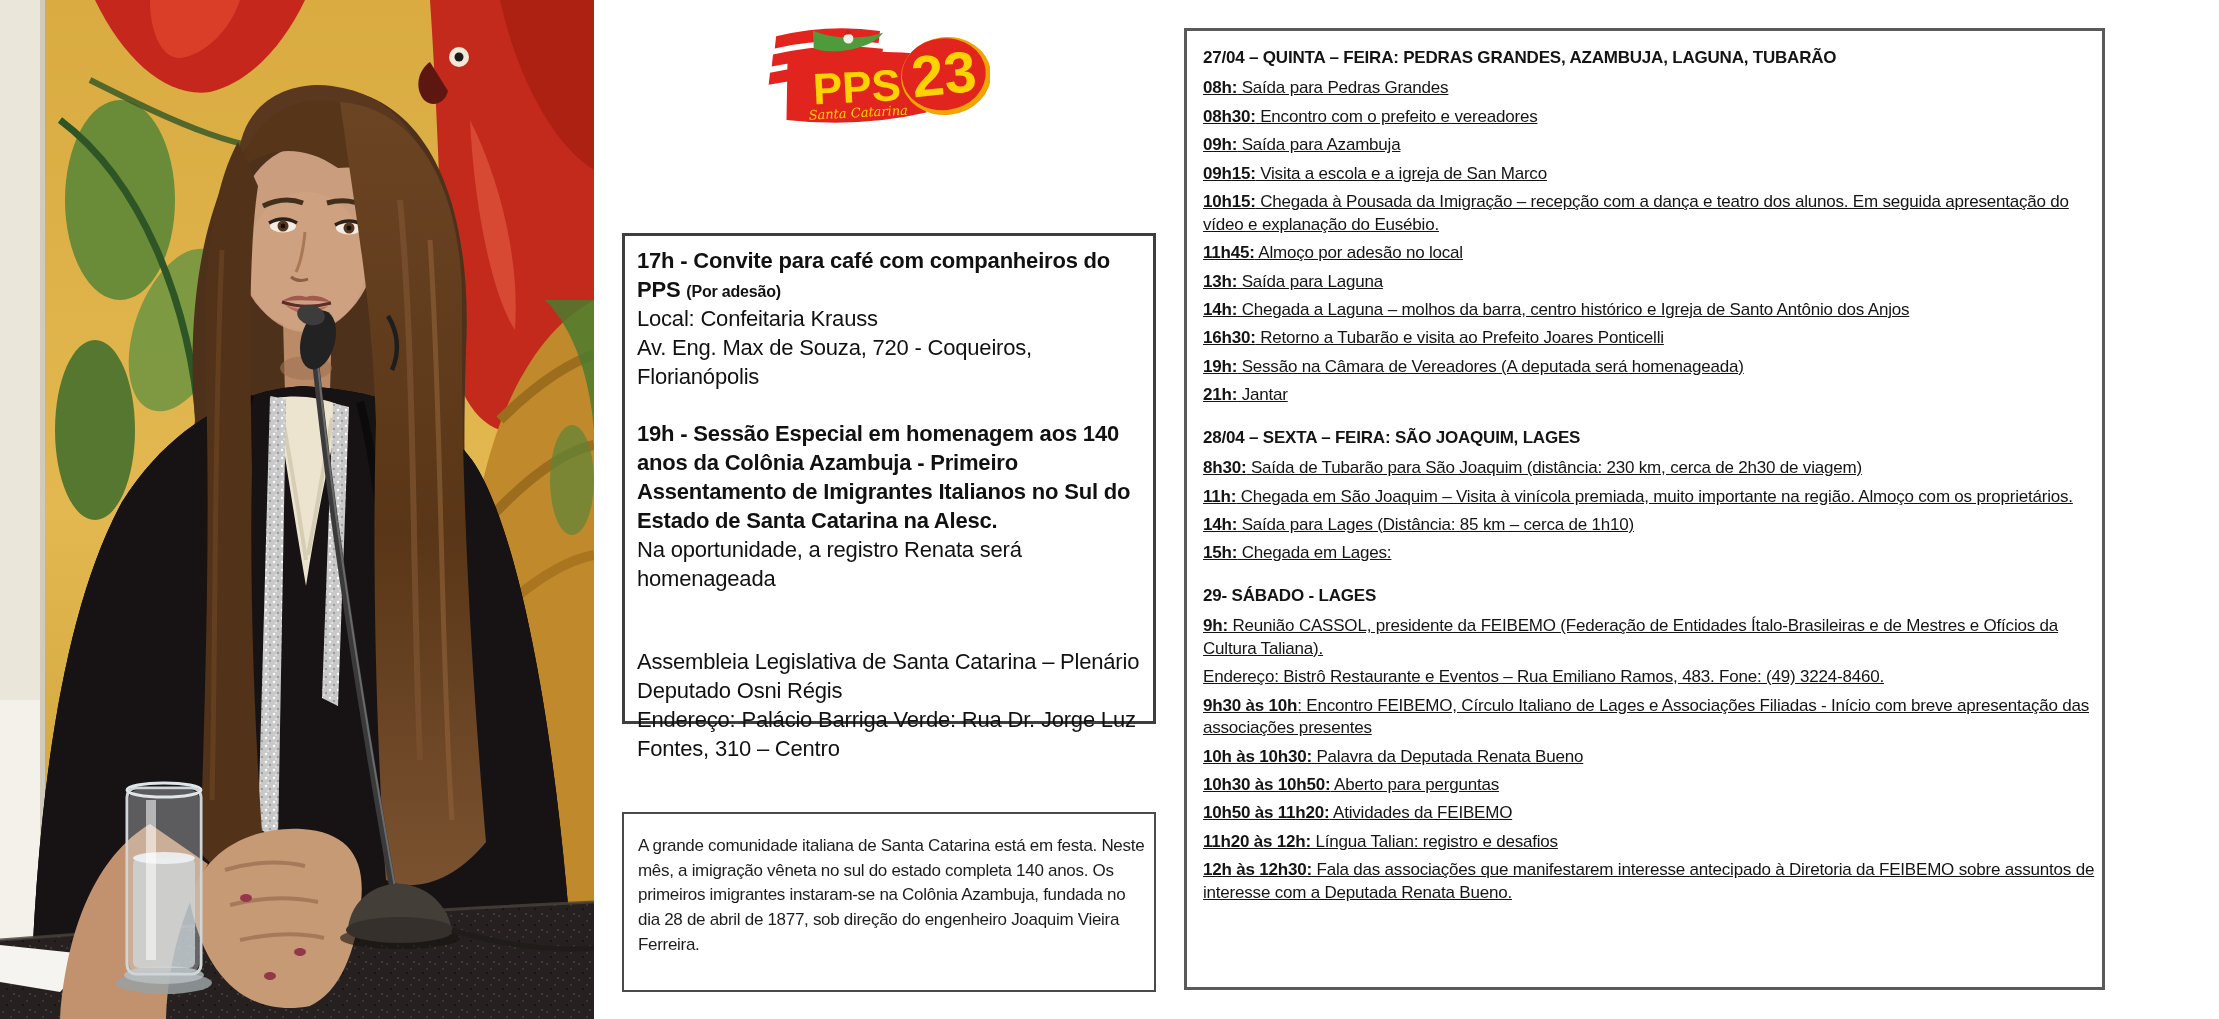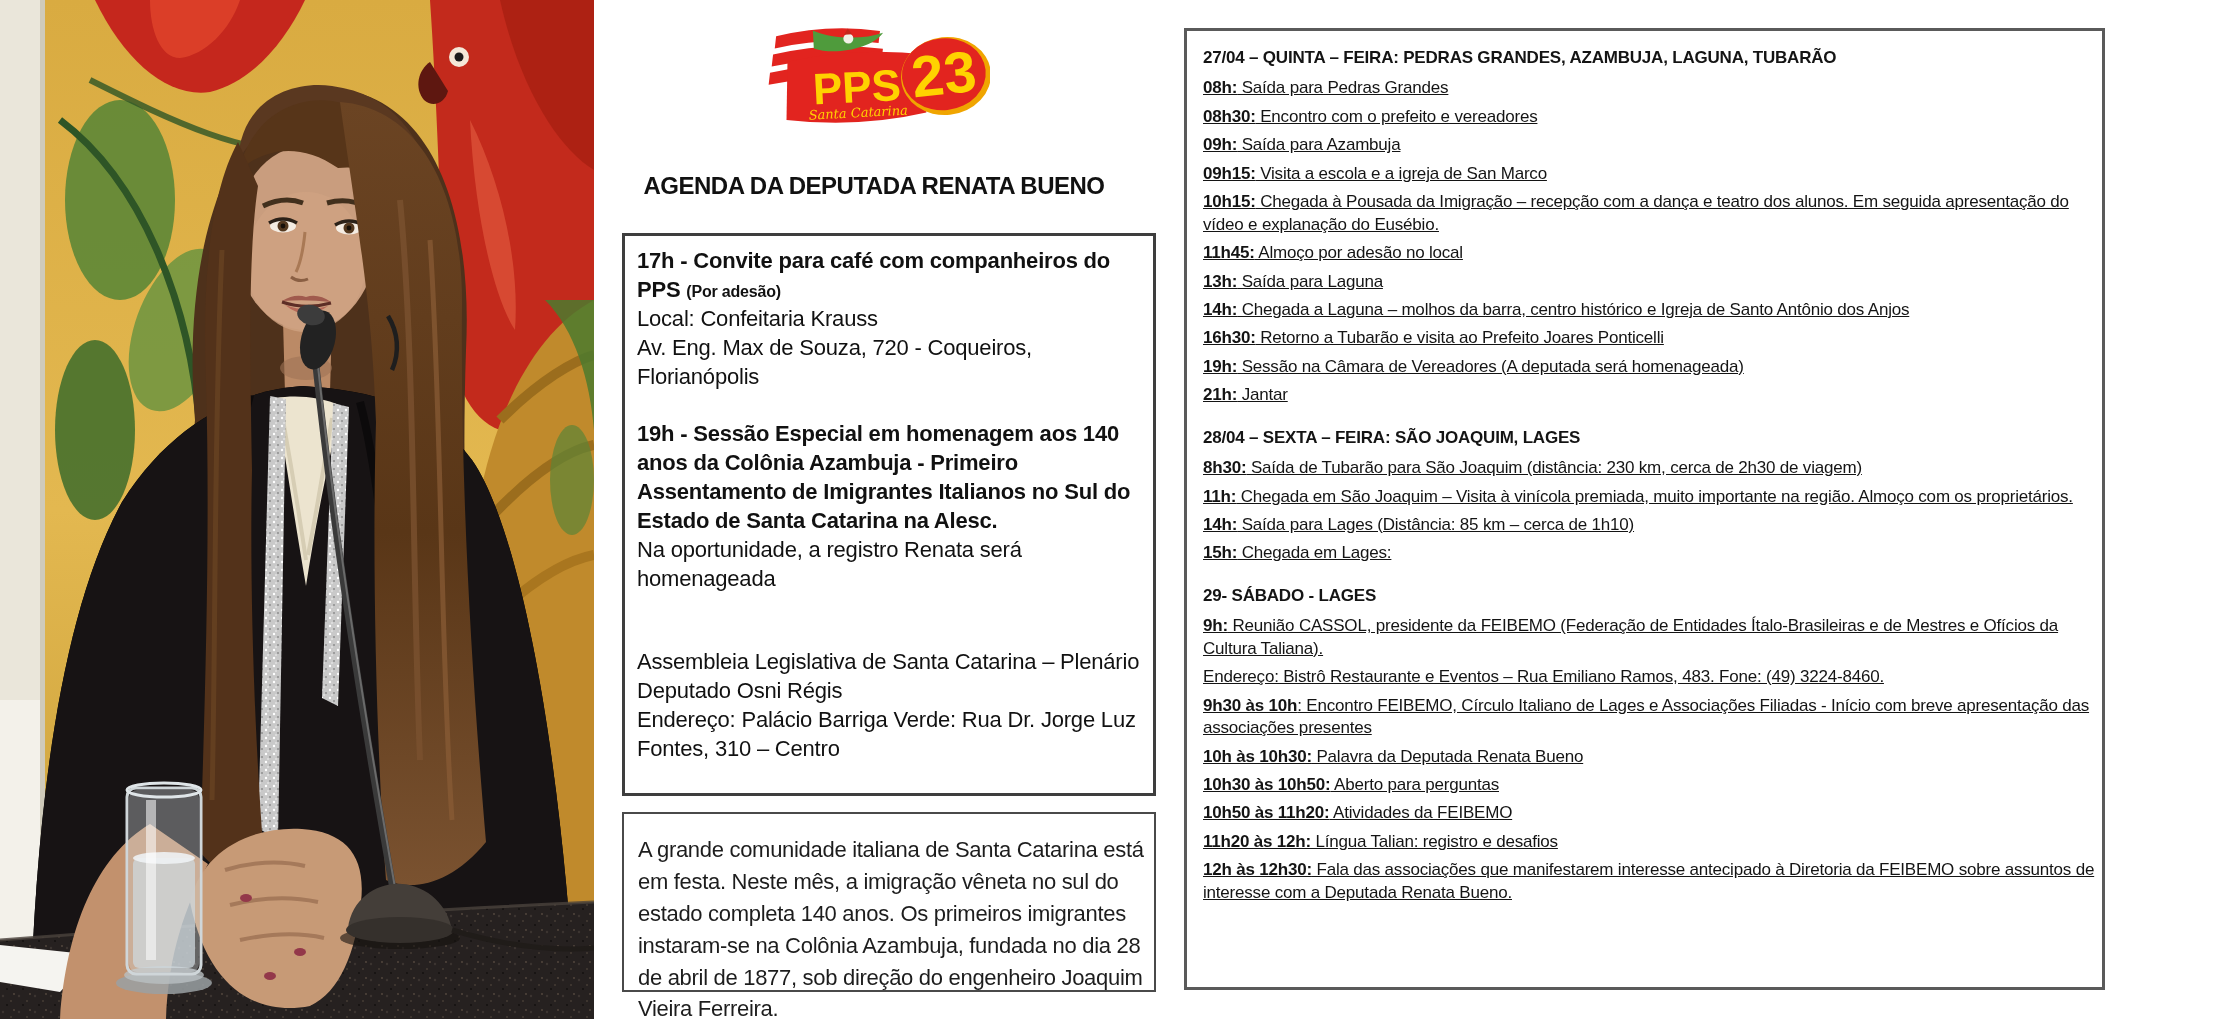--- a/index.html
+++ b/index.html
@@ -3,31 +3,31 @@
 <meta charset="utf-8">
 <style>
   html,body{margin:0;padding:0;background:#ffffff;}
   body{width:2219px;height:1019px;position:relative;overflow:hidden;
        font-family:"Liberation Sans", sans-serif;color:#111;}
   .photo-panel{position:absolute;left:0;top:0;width:594px;height:1019px;}
   .mid-panel{position:absolute;left:594px;top:0;width:591px;height:1019px;}
   .logo{position:absolute;left:166px;top:20px;width:230px;height:108px;}
   .page-title{position:absolute;left:6px;top:172px;width:548px;text-align:center;
       font-size:24px;font-weight:bold;letter-spacing:-0.5px;white-space:nowrap;}
-  .box1{position:absolute;left:28px;top:233px;width:534px;height:563px;
+  .box1{position:absolute;left:28px;top:233px;width:534px;height:491px;
       border:3px solid #3e3e3e;box-sizing:border-box;padding:10px 12px;
       font-size:22px;line-height:1.32;letter-spacing:-0.2px;}
   .box1 p{margin:0;}
   .box1 .h{font-weight:bold;}
   .box1 .note{font-size:16px;font-weight:bold;}
   .gap-sm{height:28px;}
   .gap-lg{height:54px;}
   .box2{position:absolute;left:28px;top:812px;width:534px;height:180px;
       border:2px solid #4a4a4a;box-sizing:border-box;padding:20px 8px 10px 14px;
-      font-size:22px;line-height:1.45;letter-spacing:-0.3px;color:#1d1d1d;}
+      font-size:17px;line-height:1.45;letter-spacing:-0.3px;color:#1d1d1d;}
   .box2 p{margin:0;}
   .agenda-box{position:absolute;left:1184px;top:28px;width:921px;height:962px;
       border:3px solid #5a5a5a;box-sizing:border-box;padding:16px 4px 10px 16px;
       font-size:17px;line-height:1.32;letter-spacing:-0.2px;color:#141414;}
   .agenda-day + .agenda-day{margin-top:20px;}
   .day-header{font-weight:bold;margin:0 0 8px 0;}
   .agenda-item{margin:0 0 6px 0;text-decoration:underline;}
   .agenda-item b{font-weight:bold;}
 </style>
 </head>
@@ -211,21 +211,20 @@
         <text x="96" y="97" font-family="DejaVu Serif, serif" font-style="italic" font-size="13" fill="#ffd200" text-anchor="middle">Santa Catarina</text>
       </g>
       <g transform="rotate(-6 186 56)">
         <ellipse cx="186" cy="56" rx="45" ry="39" fill="#f0a500"></ellipse>
         <ellipse cx="184" cy="54" rx="42" ry="36" fill="#e2241f"></ellipse>
         <text x="184" y="74" font-family="Liberation Sans, sans-serif" font-size="58" font-weight="bold" fill="#ffd200" text-anchor="middle">23</text>
       </g>
     </svg>
   </div>
 
-  <div class="page-title">AGENDA DA DEPUTADA RENATA BUENO</div>
 
   <div class="box1">
     <p class="h"><span>17h - Convite para café com companheiros do PPS</span> <span class="note">(Por adesão)</span></p>
     <div>
         <p>Local: Confeitaria Krauss</p>
         <p>Av. Eng. Max de Souza, 720 - Coqueiros, Florianópolis</p>
       </div>
     <div class="gap-sm"></div>
     <p class="h">19h -  Sessão Especial em homenagem aos 140 anos da Colônia Azambuja - Primeiro Assentamento de Imigrantes Italianos no Sul do Estado de Santa Catarina  na Alesc.</p>
     <p>Na oportunidade, a registro Renata será homenageada</p>

